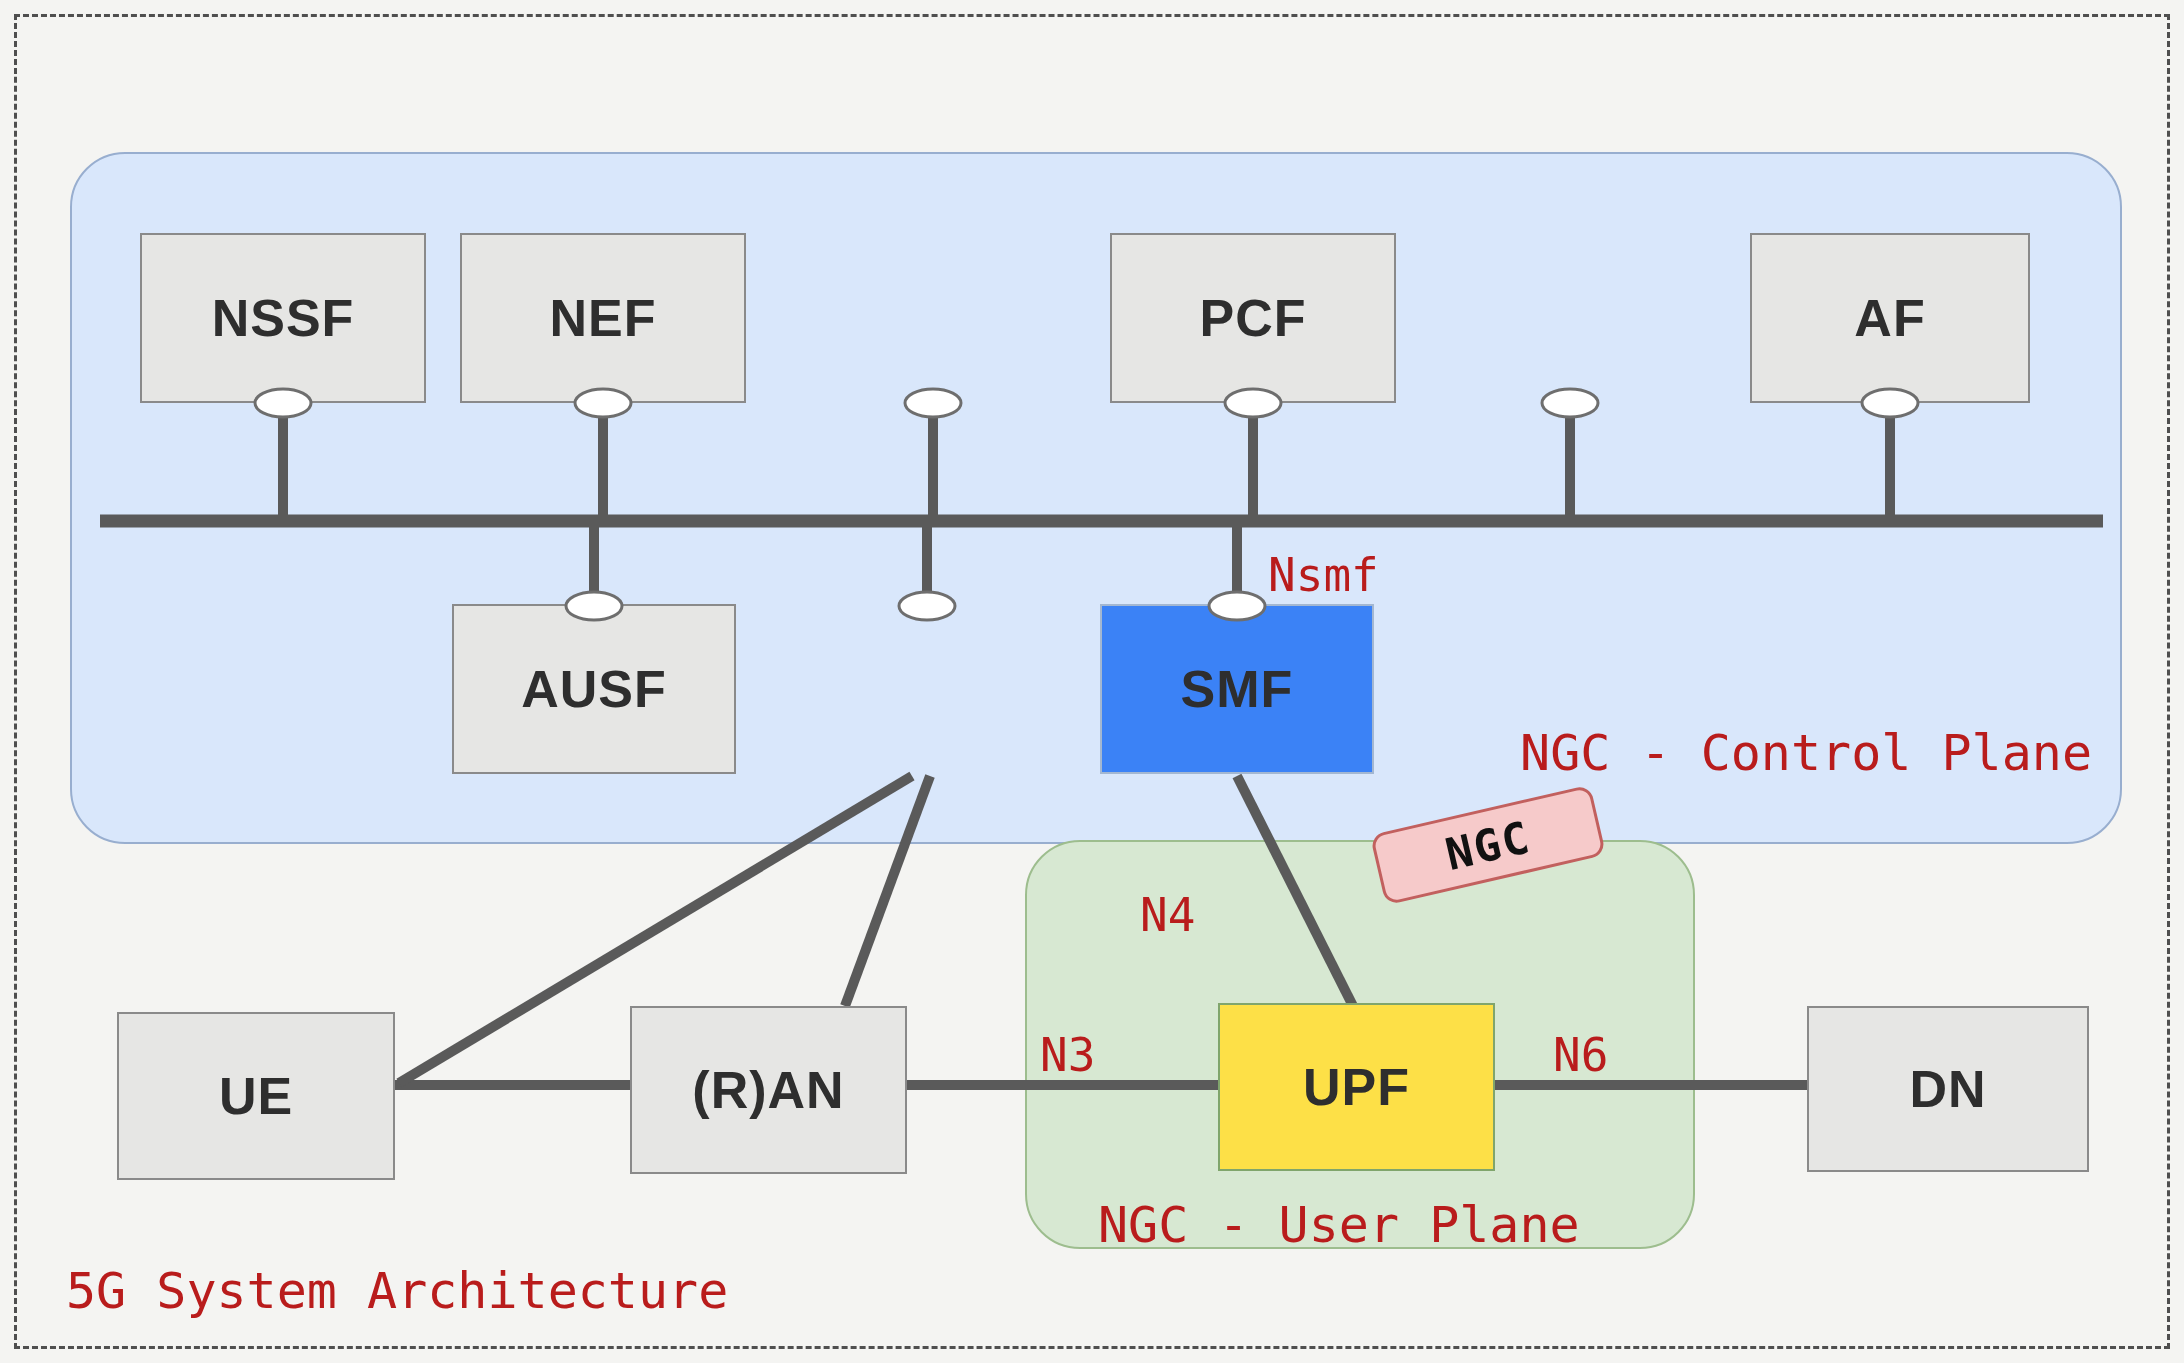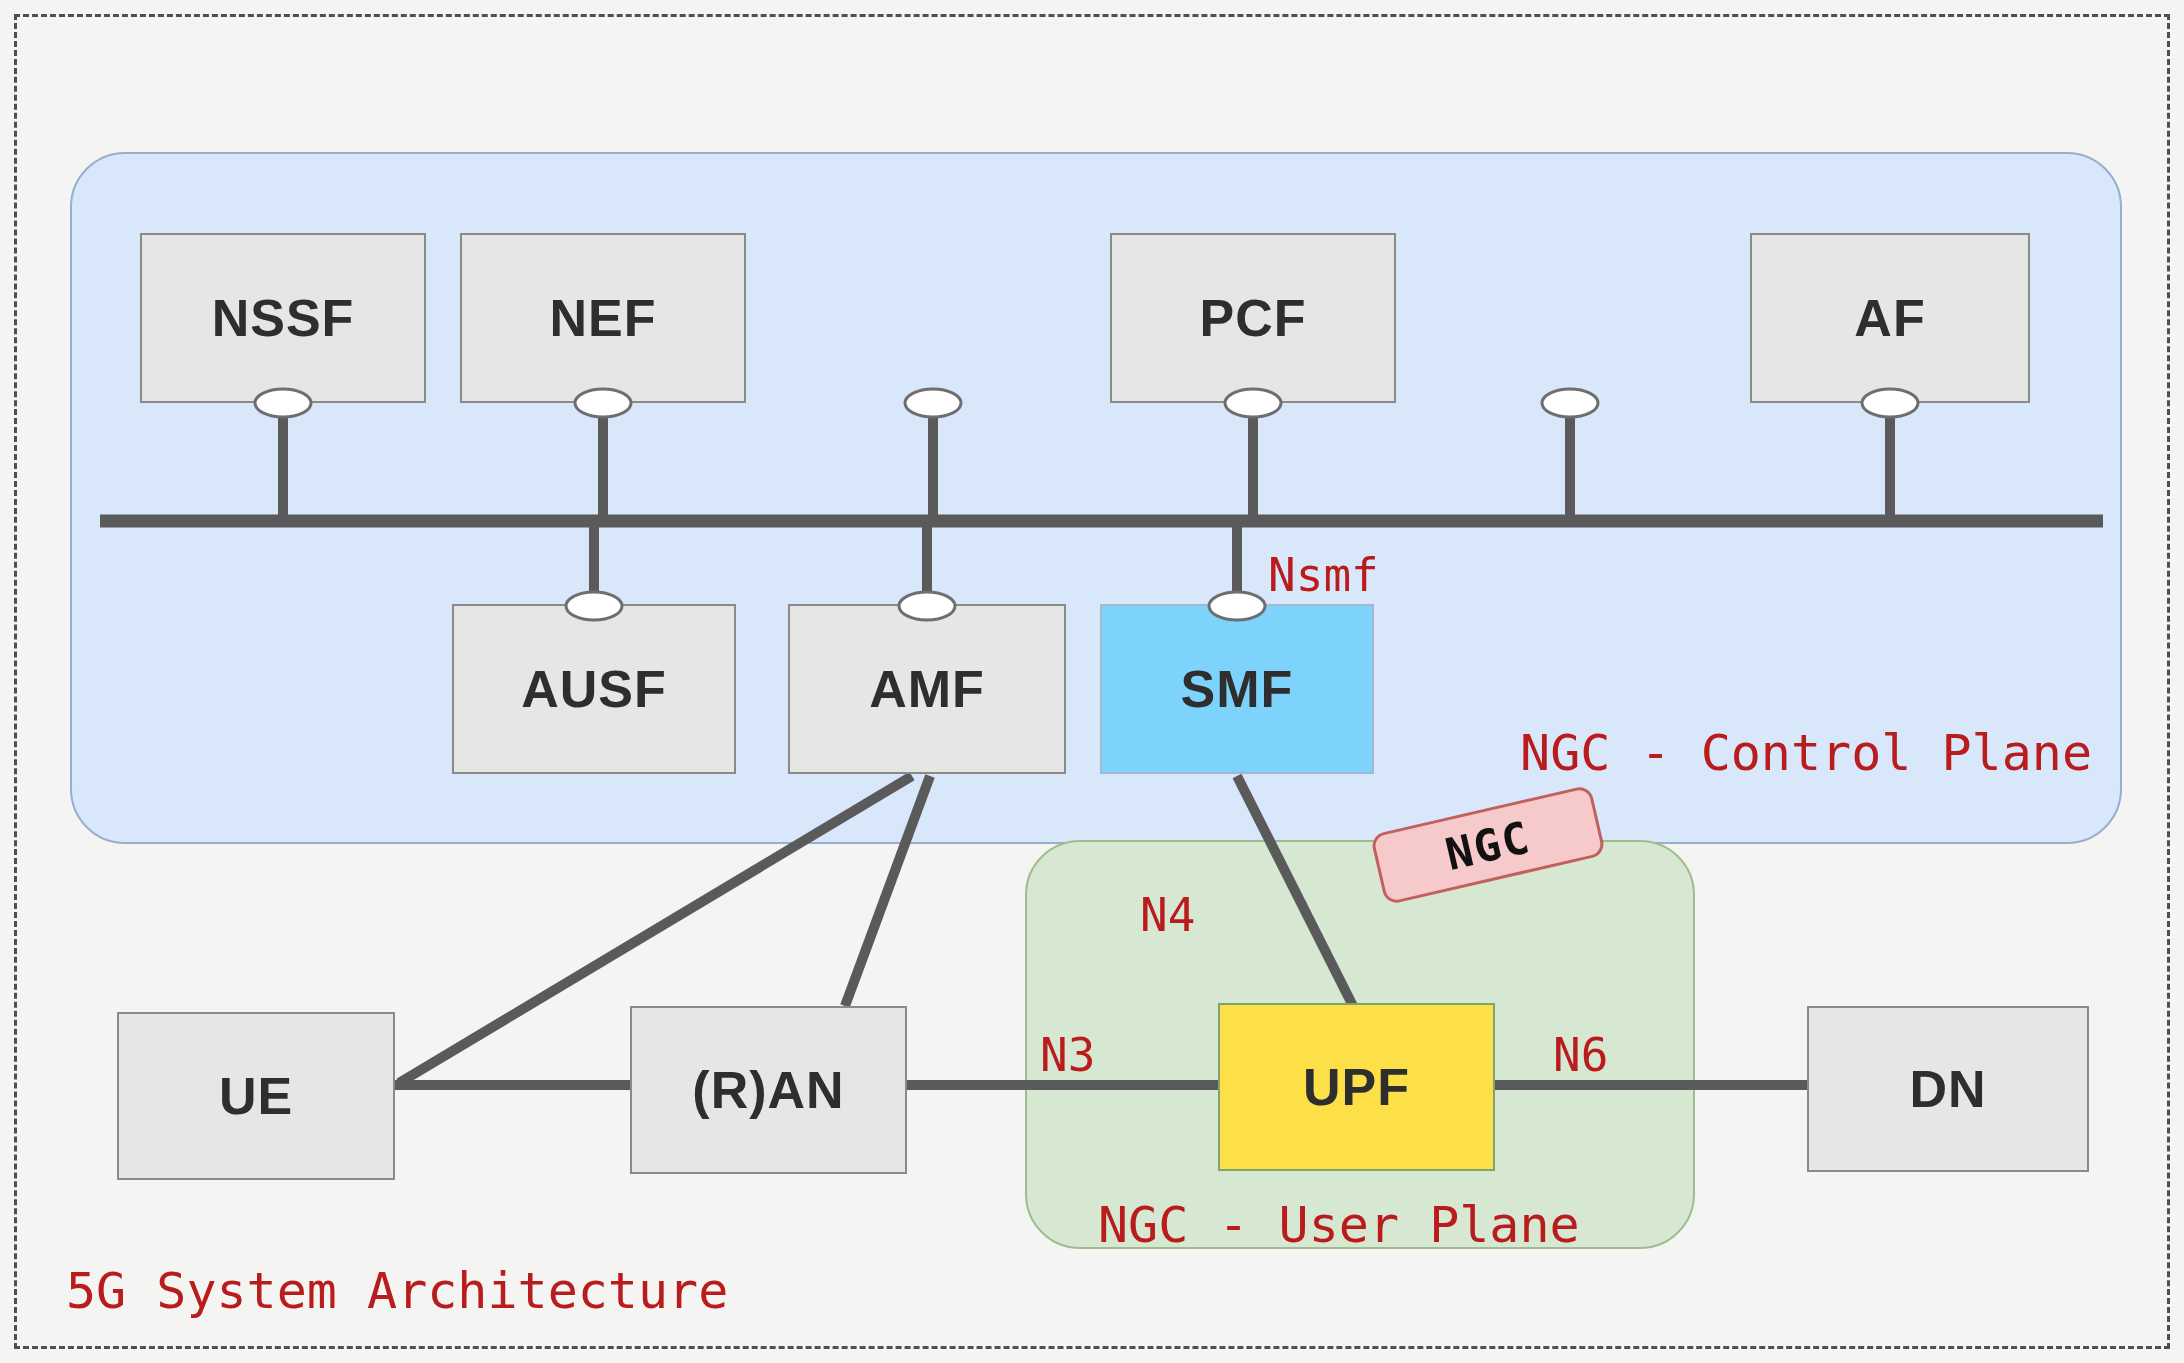--- a/index.html
+++ b/index.html
@@ -20,21 +20,21 @@
     left:1025px;top:840px;width:666px;height:405px;
     background:#d7e8d2;border:2px solid #9dbd8e;
   }
   svg.layer{position:absolute;left:0;top:0;z-index:2;}
   svg.layer.top{z-index:4;}
   .node{
     position:absolute;display:flex;align-items:center;justify-content:center;
     background:#e6e6e4;border:2px solid #8a8a8a;box-sizing:border-box;z-index:3;
     font-weight:bold;font-size:52px;letter-spacing:1px;color:#2e2e2e;
   }
-  .node.blue{background:#7dd3fc;border-color:#a3b7d1;}
+  .node.blue{background:#3b82f6;border-color:#a3b7d1;}
   .node.green{background:#fde047;border-color:#80a56c;}
   .mono{
     position:absolute;font-family:"DejaVu Sans Mono","Liberation Mono",monospace;
     font-size:46px;color:#b91c1c;z-index:5;white-space:nowrap;
   }
   .region-label{font-size:50px;}
   .badge{
     position:absolute;left:1375px;top:809px;width:220px;height:66px;
     background:#f6caca;border:3px solid #c2605e;border-radius:14px;
     transform:rotate(-13deg);display:flex;align-items:center;justify-content:center;
@@ -87,23 +87,20 @@
   <div class="node" style="left:1110px;top:233px;width:286px;height:170px">
       <span>PCF</span>
     </div>
   <div class="node" style="left:1750px;top:233px;width:280px;height:170px">
       <span>AF</span>
     </div>
 
   <div class="node" style="left:452px;top:604px;width:284px;height:170px">
       <span>AUSF</span>
     </div>
-  <div class="node" style="left:788px;top:604px;width:278px;height:170px">
-      <span>AMF</span>
-    </div>
   <div class="node blue" style="left:1100px;top:604px;width:274px;height:170px">
       <span>SMF</span>
     </div>
 
   <div class="node" style="left:117px;top:1012px;width:278px;height:168px">
       <span>UE</span>
     </div>
   <div class="node" style="left:630px;top:1006px;width:277px;height:168px">
       <span>(R)AN</span>
     </div>

